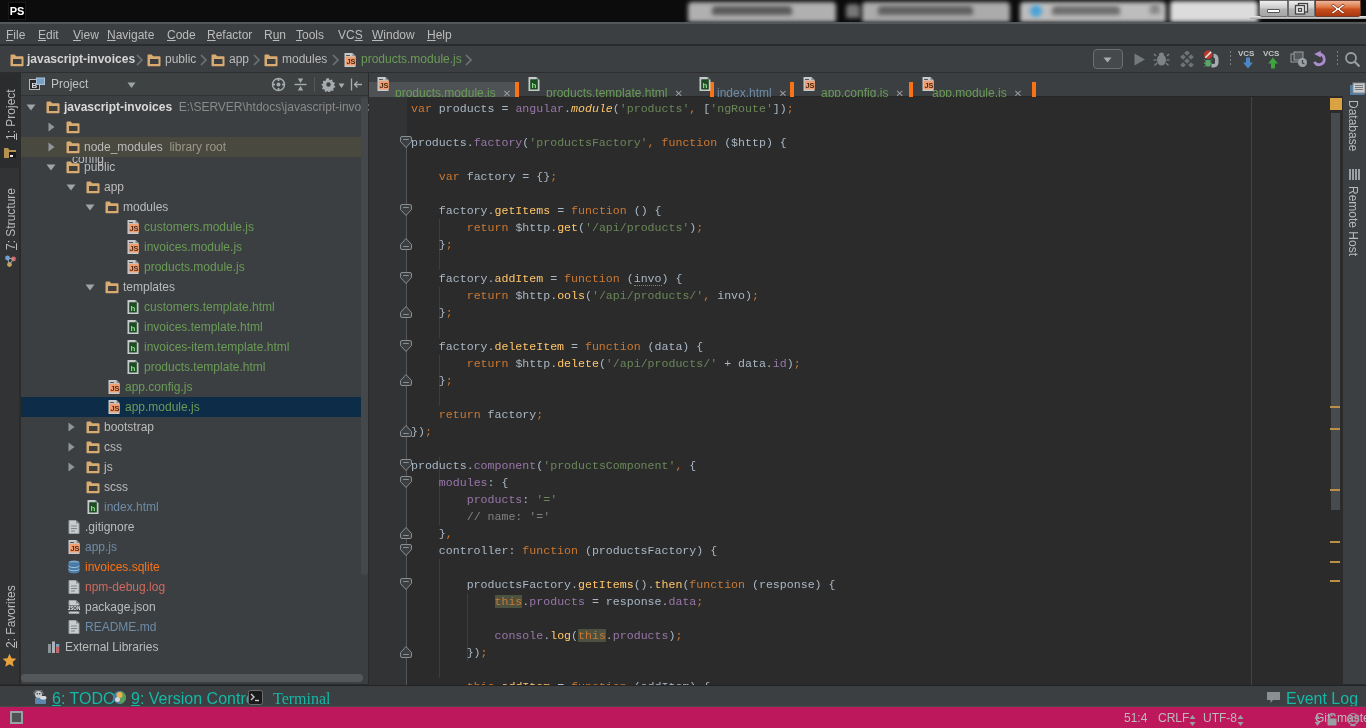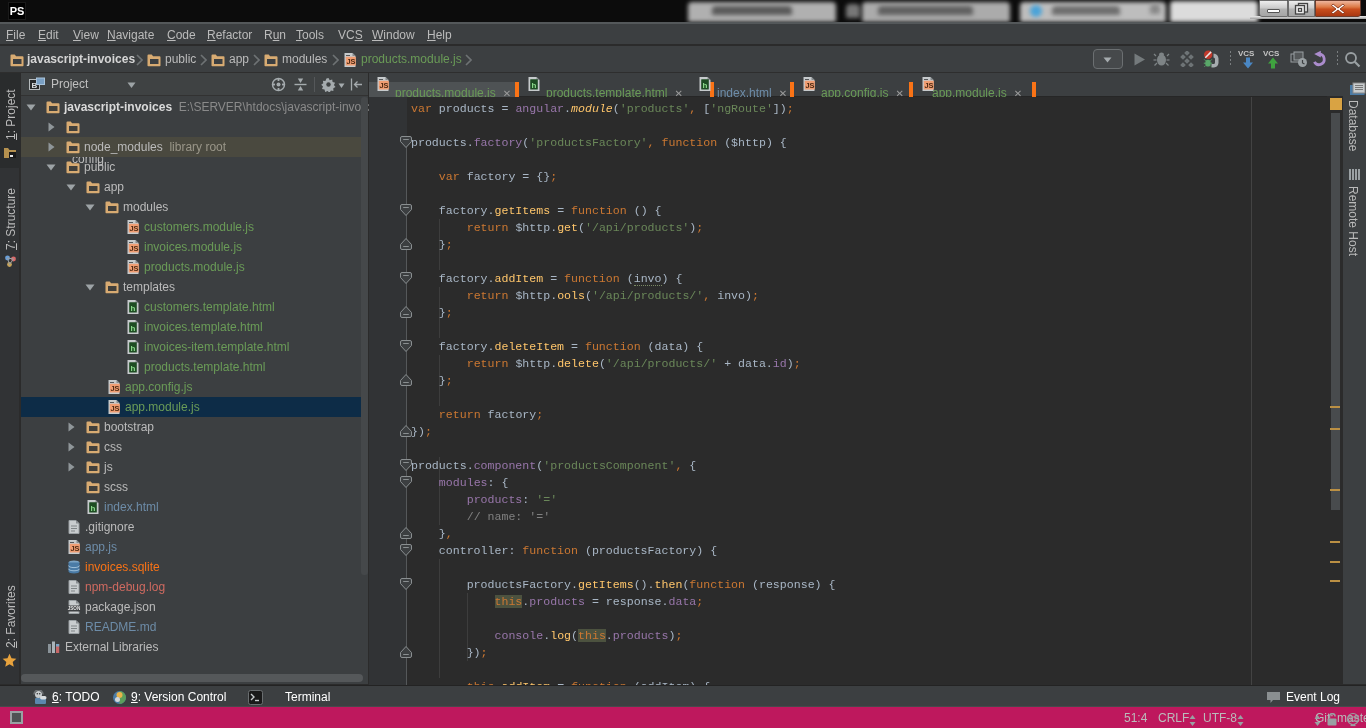--- a/index.html
+++ b/index.html
@@ -58,21 +58,21 @@
   .iguide { position:absolute; width:1px; background:#3d3d3d; }
   #foldline { position:absolute; left:37px; width:1px; background:#55585a; }
 
   
   #rstripe { left:1342px; top:96px; width:24px; height:588px; background:#3c3f41; border-left:1px solid #2b2b2b;}
   .vlabel2 { position:absolute; color:#bbbbbb; font-size:12px; white-space:nowrap;
      transform:rotate(90deg); transform-origin:left top; }
 
   
   #botbar { left:0; top:685px; width:1366px; height:21px; background:#3c3f41; border-top:1px solid #232323; }
-  .bbtext { position:absolute; top:4px; font-size:12px; color:#ffffff; white-space:nowrap; }
+  .bbtext { position:absolute; top:4px; font-size:16px; color:#14b8a6; white-space:nowrap; }
   .bbtext u { text-decoration:underline; }
   #statusbar { left:0; top:706px; width:1366px; height:22px; background:#be185d; border-top:1px solid #47494b; }
   .sbtext { position:absolute; top:4px; font-size:12px; color:#bbbbbb; white-space:nowrap; }
 </style>
 </head>
 <body>
 <div id="root">
 
   <div class="abs" id="titlebar">
     <div class="abs blurtab" style="left:688px;top:2px;width:148px;height:20px;background:#b0b0b0;"></div>
@@ -726,21 +726,21 @@
         <path d="M7.5 1 a6.5 6.5 0 0 1 0 13 z" fill="#5b9e5b"></path>
         <circle cx="7.5" cy="5" r="3" fill="#e8b34b"></circle>
         <circle cx="5.5" cy="9.5" r="2.5" fill="#d2d6d8"></circle>
       </svg>
     <div class="bbtext" style="left:131px;"><u>9</u>: Version Control</div>
     <svg class="abs" style="left:248px;top:4px" width="15" height="15" viewBox="0 0 15 15">
         <rect x="0.5" y="0.5" width="14" height="14" rx="2" fill="#1a1a1a" stroke="#6a6e70"></rect>
         <path d="M3 4 L6 7 L3 10" stroke="#c8ccce" stroke-width="1.4" fill="none"></path>
         <line x1="7" y1="10.5" x2="11" y2="10.5" stroke="#c8ccce" stroke-width="1.4"></line>
       </svg>
-    <div class="bbtext" style="left:285px;">Terminal</div>
+    <div class="bbtext" style="left:273px;font-family:Liberation Serif, serif;">Terminal</div>
     <svg class="abs" style="left:1266px;top:5px" width="15" height="13" viewBox="0 0 15 13">
         <path d="M1 1 h13 v8 h-7 l-2.5 3 v-3 H1 z" fill="#8a8f91"></path>
       </svg>
     <div class="bbtext" style="left:1286px;">Event Log</div>
   </div>
 
   <div class="abs" id="statusbar">
     <div class="abs" style="left:10px;top:4px;width:13px;height:13px;border:2px solid #9aa0a3;background:#4e5254;"></div>
     <div class="sbtext" style="left:1124px;">51:4</div>
     <div class="sbtext" style="left:1158px;">CRLF</div>

